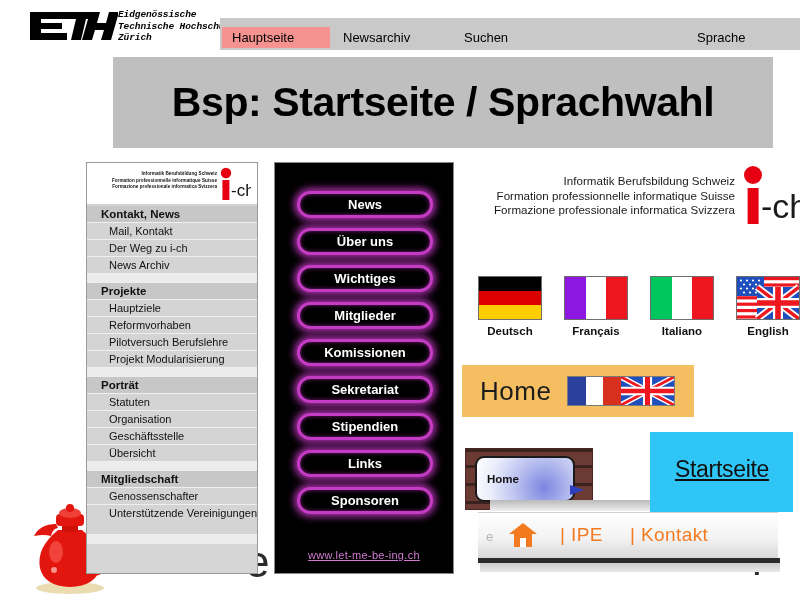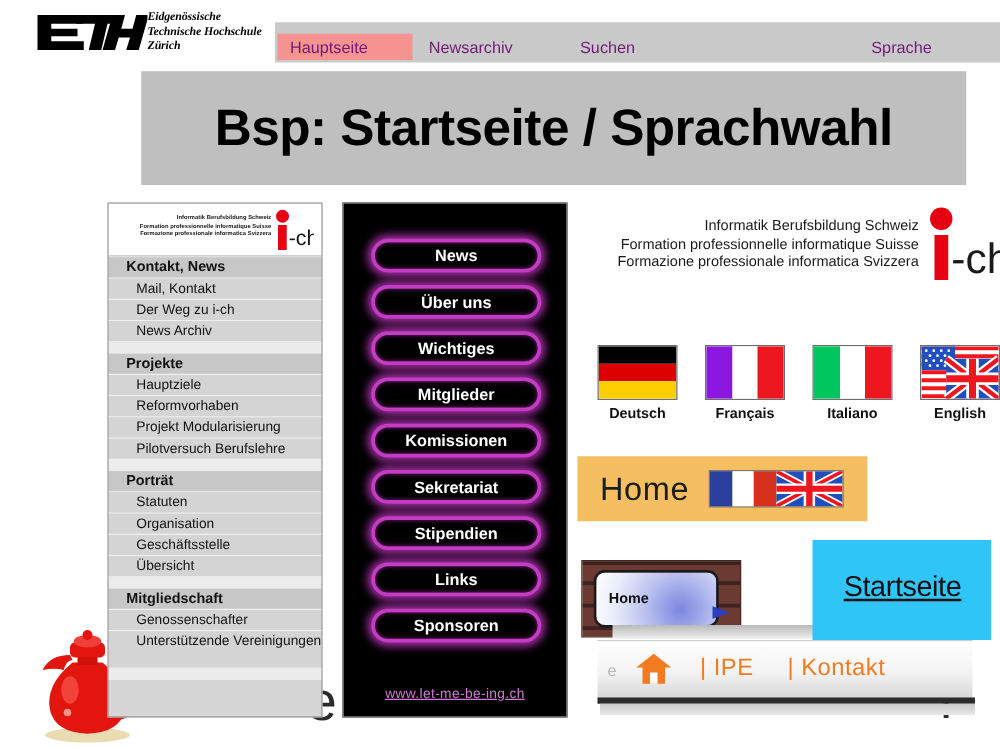--- a/index.html
+++ b/index.html
@@ -9,32 +9,32 @@
     font-family:"Liberation Sans", sans-serif;
     overflow:hidden;position:relative;
   }
   .root{position:absolute;left:0;top:0;width:800px;height:600px;}
 
   
   .eth-logo{position:absolute;left:28px;top:8px;width:90px;height:36px;}
   .eth-logo svg{display:block;}
   .eth-words{
     position:absolute;left:118px;top:9px;width:118px;height:36px;
-    font-family:Liberation Serif, serif;
+    font-family:Liberation Mono, monospace;
     font-size:9.5px;font-style:italic;font-weight:bold;color:#000;
     line-height:11.6px;letter-spacing:-0.1px;overflow:hidden;
   }
 
   
   .navbar{position:absolute;left:220px;top:18px;width:580px;height:32px;background:#c9c9c9;}
   .navstrip{position:absolute;left:220px;top:18px;width:580px;height:10px;background:#c9c9c9;}
   .navtabs{position:absolute;left:222px;top:27px;height:21px;display:flex;gap:3px;}
   .navtab{
     background:#c9c9c9;height:21px;line-height:21px;
-    font-size:13px;color:#701a75;padding:0 10px;box-sizing:border-box;
+    font-size:13px;color:#000000;padding:0 10px;box-sizing:border-box;
     font-family:"Liberation Sans", sans-serif;white-space:nowrap;
   }
   .navtab.active{background:#f4938f;}
   .navtab.empty{width:112px;padding:0;}
   .navtab.w-haupt{width:108px;}
   .navtab.w-news{width:118px;}
   .navtab.w-such{width:115px;}
   .navtab.w-spr{width:108px;}
 
   
@@ -285,22 +285,22 @@
     <div class="navlist">
       <div class="nl-head">Kontakt, News</div>
       <div class="nl-item">Mail, Kontakt</div>
       <div class="nl-item">Der Weg zu i-ch</div>
       <div class="nl-item">News Archiv</div>
       <div class="nl-gap"></div>
 
       <div class="nl-head">Projekte</div>
       <div class="nl-item">Hauptziele</div>
       <div class="nl-item">Reformvorhaben</div>
+      <div class="nl-item">Pilotversuch Berufslehre</div>
       <div class="nl-item">Projekt Modularisierung</div>
-      <div class="nl-item">Pilotversuch Berufslehre</div>
       <div class="nl-gap"></div>
 
       <div class="nl-head">Porträt</div>
       <div class="nl-item">Statuten</div>
       <div class="nl-item">Organisation</div>
       <div class="nl-item">Geschäftsstelle</div>
       <div class="nl-item">Übersicht</div>
       <div class="nl-gap"></div>
 
       <div class="nl-head">Mitgliedschaft</div>

